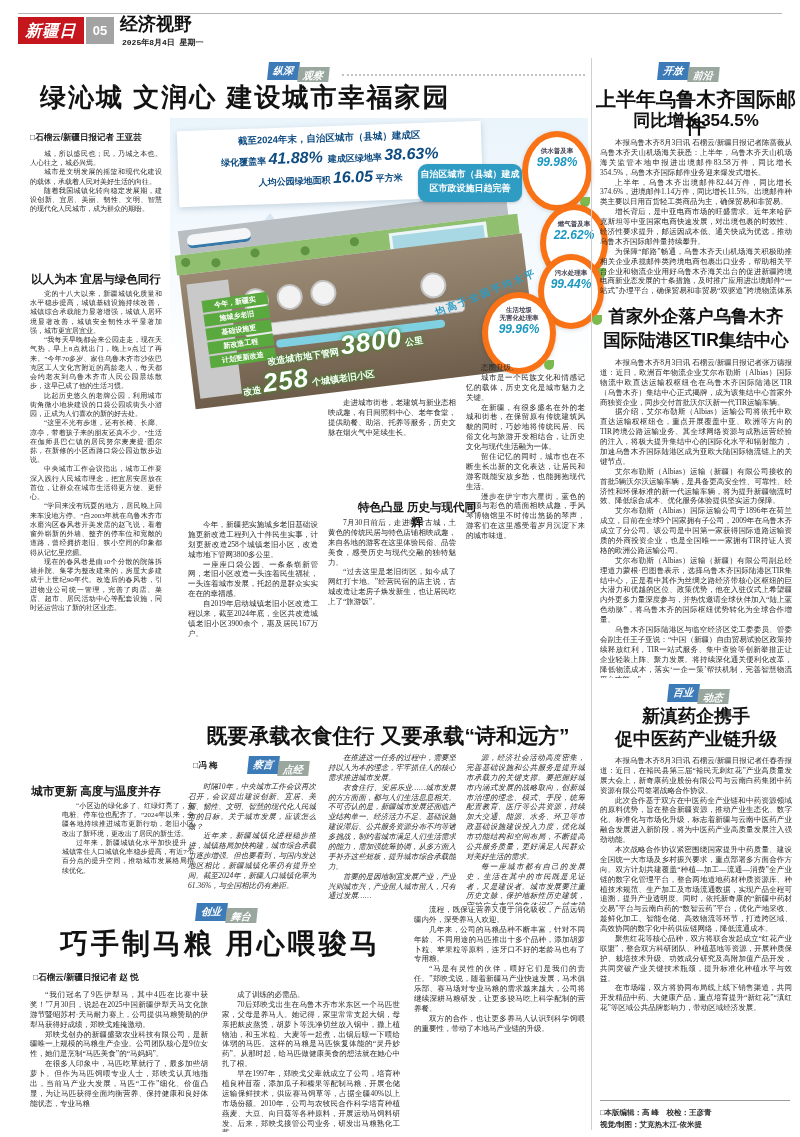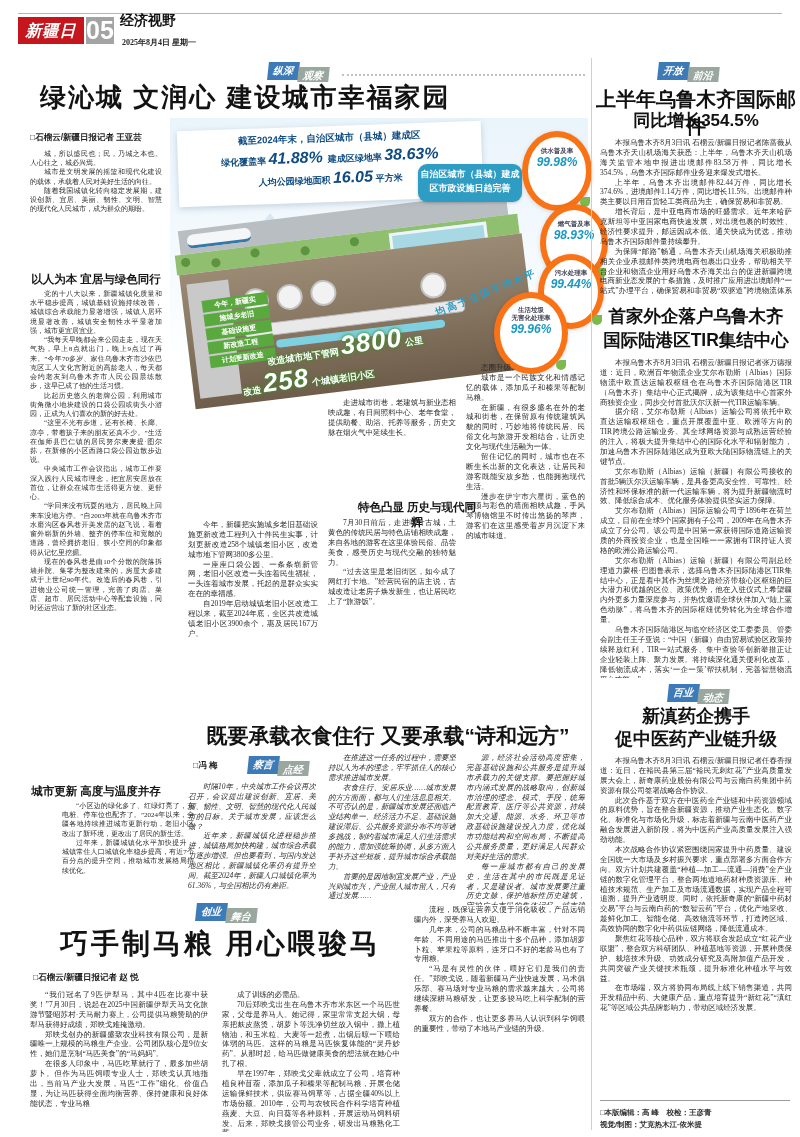--- a/index.html
+++ b/index.html
@@ -4,25 +4,25 @@
 <style>
   html,body{margin:0;padding:0;background:#e8e8e8;}
   .page{position:relative;width:800px;height:1137px;background:#fff;margin:0 auto;
         font-family:"Liberation Serif",serif;color:#2a2a2a;overflow:hidden;}
   
   .topline{position:absolute;left:18px;top:13px;width:764px;border-top:1px solid #b5b5b5;}
   .logo{position:absolute;left:18px;top:17px;width:66px;height:27px;background:#c5161d;
         color:#fff;font-family:"Liberation Serif",serif;font-weight:bold;font-style:italic;
         font-size:16px;line-height:27px;text-align:center;letter-spacing:1px;}
   .pageno{position:absolute;left:86px;top:17px;width:28px;height:27px;background:#a3a3a3;
-        color:#fff;font-family:"Liberation Sans",sans-serif;font-weight:bold;font-size:25px;
+        color:#fff;font-family:"Liberation Sans",sans-serif;font-weight:bold;font-size:13px;
         line-height:27px;text-align:center;}
   .section{position:absolute;left:120px;top:12px;font-family:"Liberation Sans",sans-serif;
-        font-weight:900;font-size:14px;color:#111;}
-  .pdate{position:absolute;left:122px;top:37px;font-size:8px;color:#222;font-family:Liberation Serif, serif;font-weight:bold;}
+        font-weight:900;font-size:18px;color:#111;}
+  .pdate{position:absolute;left:122px;top:37px;font-size:8px;color:#222;font-family:Liberation Mono, monospace;font-weight:bold;}
   
   .tag{position:absolute;display:flex;font-family:"Liberation Sans",sans-serif;font-weight:bold;font-style:italic;font-size:10px;height:18px;}
   .tag .t1{background:#3c7ab8;color:#fff;padding:2px 6px 0 5px;transform:skewX(-6deg);}
   .tag .t2{background:#9aa79f;color:#fff;padding:2px 6px 0 5px;margin-left:-1px;margin-top:5px;height:13px;transform:skewX(-6deg);}
   .dots{position:absolute;border-top:2px dotted #c2c2c2;}
   
   .h-main{position:absolute;font-family:"Liberation Sans",sans-serif;font-weight:900;color:#121212;}
   .byline{position:absolute;font-family:"Liberation Sans",sans-serif;font-weight:bold;font-size:8.5px;color:#222;}
   .subhead{position:absolute;font-family:"Liberation Sans",sans-serif;font-weight:900;font-size:11.5px;color:#151515;}
   
@@ -167,29 +167,29 @@
 
     <div class="arc">均高于全国平均水平</div>
 
     <div class="badge" style="left:352px;top:13px;width:58px;height:58px;padding-top:10px;">
       <div class="bl">供水普及率</div>
       <div class="bv">99.98%</div>
       <span class="leaf"></span>
     </div>
     <div class="badge" style="left:370px;top:86px;width:56px;height:56px;padding-top:10px;">
       <div class="bl">燃气普及率</div>
-      <div class="bv">98.93%</div>
+      <div class="bv">22.62%</div>
       <span class="leaf"></span>
     </div>
     <div class="badge" style="left:368px;top:136px;width:54px;height:54px;padding-top:9px;">
       <div class="bl">污水处理率</div>
       <div class="bv">99.44%</div>
       <span class="leaf"></span>
     </div>
-    <div class="badge" style="left:324px;top:174px;width:62px;height:62px;padding-top:8px;">
+    <div class="badge" style="left:312px;top:174px;width:62px;height:62px;padding-top:8px;">
       <div class="bl">
         <div>生活垃圾</div>
         <div>无害化处理率</div>
       </div>
       <div class="bv">99.96%</div>
       <span class="leaf"></span>
     </div>
 
     <div class="gchips">
       <span>今年，新疆实</span>
@@ -218,21 +218,21 @@
   <div class="body sz75" style="left:328px;top:398px;width:128px;height:98px;">
       <p>走进城市街巷，老建筑与新业态相映成趣，有日间照料中心、老年食堂，提供助餐、助浴、托养等服务，历史文脉在烟火气中延续生长。</p>
     </div>
   <div class="subhead" style="left:328px;top:500px;width:128px;text-align:center;margin-left:25px;">特色凸显 历史与现代同辉</div>
   <div class="body sz75" style="left:328px;top:518px;width:128px;height:196px;">
       <p>7月30日前后，走进喀什古城，土黄色的传统民居与特色店铺相映成趣，来自各地的游客在这里体验民俗、品尝美食，感受历史与现代交融的独特魅力。</p>
       <p>“过去这里是老旧街区，如今成了网红打卡地。”经营民宿的店主说，古城改造让老房子焕发新生，也让居民吃上了“旅游饭”。</p>
     </div>
   <div class="body sz75" style="left:466px;top:363px;width:119px;height:351px;">
       <p>态圈升级。</p>
-      <p>城市是一个民族文化和情感记忆的载体，添加瓜子和榛果等配制马粮。</p>
+      <p>城市是一个民族文化和情感记忆的载体，历史文化是城市魅力之关键。</p>
       <p>在新疆，有很多盛名在外的老城和街巷，在保留原有传统建筑风貌的同时，巧妙地将传统民居、民俗文化与旅游开发相结合，让历史文化与现代生活融为一体。</p>
       <p>留住记忆的同时，城市也在不断生长出新的文化表达，让居民和游客既能安放乡愁，也能拥抱现代生活。</p>
       <p>漫步在伊宁市六星街，蓝色的屋顶与彩色的墙面相映成趣，手风琴博物馆里不时传出悠扬的琴声，游客们在这里感受着岁月沉淀下来的城市味道。</p>
     </div>
 
   <div class="h-main" style="left:188px;top:722px;width:400px;text-align:center;font-size:21px;">既要承载衣食住行 又要承载“诗和远方”</div>
   <div class="tag" style="left:248px;top:756px;">
     <span class="t1">察言</span>
     <span class="t2">点经</span>
   </div>

